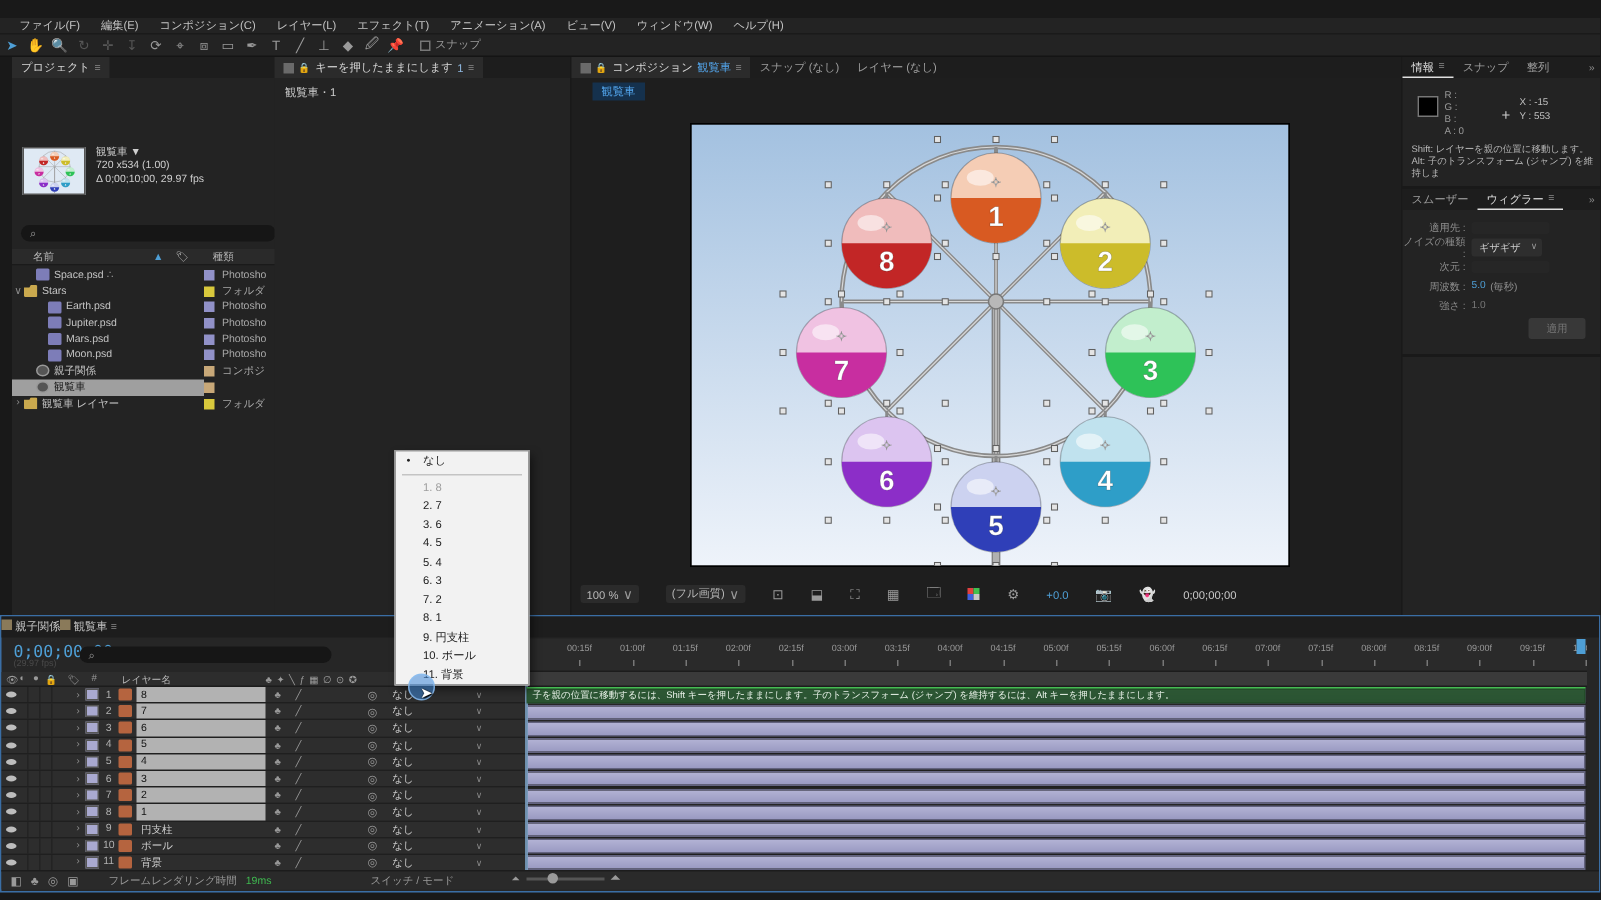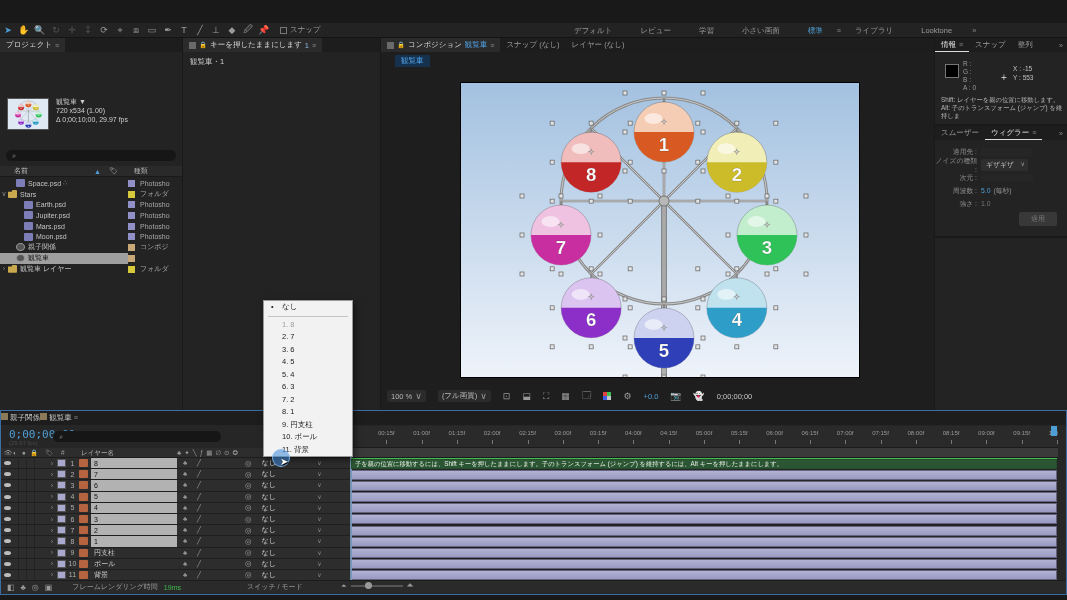--- a/index.html
+++ b/index.html
@@ -29,21 +29,21 @@
   
   .panel { background:#232323; }
   .tabbar { height:14px; background:#1d1d1d; display:flex; align-items:center; font-size:7.5px; color:#9f9f9f; }
   .tabbar .tab { padding:0 6px; height:14px; display:flex; align-items:center; gap:3px; }
   .tabbar .tab.active { background:#2b2b2b; color:#d8d8d8; }
   .hamb { color:#8a8a8a; font-size:7px; }
   .locky { font-size:6.5px; color:#8a8a8a; }
   .swatchsq { width:7px; height:7px; background:#6a6a6a; display:inline-block; }
 
   
-  #project { left:0; top:38px; width:182px; height:372px; }
+  #project { left:8px; top:38px; width:182px; height:372px; }
   #proj-thumb { left:7px; top:60px; width:42px; height:32px; background:#dfe9f4; border:1px solid #555; }
   #proj-info { left:56px; top:59px; font-size:7px; line-height:9px; color:#cfcfcf; }
   #proj-search { left:6px; top:112px; width:170px; height:11px; background:#161616; border-radius:6px; color:#9a9a9a; font-size:7.5px; display:flex; align-items:center; padding-left:6px; gap:3px; }
   #proj-cols { left:0; top:128px; width:182px; height:11px; background:#2a2a2a; border-bottom:1px solid #1a1a1a; display:flex; align-items:center; font-size:7px; color:#b8b8b8; }
   #proj-rows { left:0; top:140px; width:182px; }
   .prow { height:10.7px; display:flex; align-items:center; font-size:7px; color:#c4c4c4; position:relative; }
   .prow .nm { white-space:nowrap; overflow:hidden; }
   .prow.sel .selbg { position:absolute; left:0; top:0; width:128px; height:100%; background:#9f9f9f; }
   .prow.sel .nm, .prow.sel .tw { color:#111; position:relative; }
   .prow .lab { position:absolute; left:128px; width:7px; height:7px; top:2px; }
@@ -56,21 +56,21 @@
   .pficon { font-size:8px; color:#9a9a9a; }
 
   
   #fx-panel { left:183px; top:38px; width:197px; height:372px; }
   #fx-title { position:absolute; left:7px; top:19px; font-size:7.5px; color:#cfcfcf; }
 
   
   #comp-panel { left:381px; top:38px; width:553px; height:372px; background:#1e1e1e; }
   #comp-breadcrumb { position:absolute; left:14px; top:17px; background:#15314d; color:#54a8f0; font-size:7.5px; padding:1px 6px; }
   #canvas { position:absolute; left:79px; top:44px; width:400px; height:296px; background:linear-gradient(#a3c1e0, #eef3fa); border:1px solid #000; }
-  #viewer-bar { position:absolute; left:0px; top:350px; width:553px; height:16px; display:flex; align-items:center; gap:12px; padding-left:6px; font-size:7.5px; color:#b8b8b8; }
+  #viewer-bar { position:absolute; left:0px; top:350px; width:553px; height:16px; display:flex; align-items:center; gap:18px; padding-left:6px; font-size:7.5px; color:#b8b8b8; }
   .vicon { color:#9a9a9a; font-size:9px; }
   .vsel { display:flex; align-items:center; gap:3px; padding:1px 4px; background:#2b2b2b; border-radius:2px; }
   .rgbdot { width:8px; height:8px; display:inline-grid; grid-template-columns:4px 4px; }
   .rgbdot i { width:4px; height:4px; }
 
   
   #info-panel { left:935px; top:38px; width:132px; height:86px; }
   #info-panel .tabbar .tab.active { background:transparent; color:#e0e0e0; border-bottom:1px solid #e0e0e0; }
   #info-swatch { position:absolute; left:10px; top:26px; width:14px; height:14px; background:#000; border:1px solid #777; }
   #rgba { position:absolute; left:28px; top:22px; font-size:6.5px; line-height:8px; color:#9a9a9a; }
@@ -138,20 +138,31 @@
   
   #click-ind { left:272px; top:449px; width:18px; height:18px; border-radius:50%; background:rgba(64,136,216,.55); border:1px solid rgba(140,190,240,.8); z-index:12; }
   #cursor { left:280px; top:456px; z-index:13; color:#fff; font-size:10px; text-shadow:0 0 1px #000, 1px 1px 1px #000; }
 </style>
 </head>
 <body>
 
 <div id="app">
 
 
+  <div id="menubar" class="abs">
+      <span class="menu-item">ファイル(F)</span>
+      <span class="menu-item">編集(E)</span>
+      <span class="menu-item">コンポジション(C)</span>
+      <span class="menu-item">レイヤー(L)</span>
+      <span class="menu-item">エフェクト(T)</span>
+      <span class="menu-item">アニメーション(A)</span>
+      <span class="menu-item">ビュー(V)</span>
+      <span class="menu-item">ウィンドウ(W)</span>
+      <span class="menu-item">ヘルプ(H)</span>
+    </div>
 
   <div id="toolbar" class="abs">
     <span class="tool active">➤</span>
     <span class="tool">✋</span>
     <span class="tool">🔍</span>
     <span class="tool dim">↻</span>
     <span class="tool dim">✛</span>
     <span class="tool dim">↧</span>
     <span class="tool">⟳</span>
     <span class="tool">⌖</span>
@@ -161,31 +172,20 @@
     <span class="tool">T</span>
     <span class="tool">╱</span>
     <span class="tool">⊥</span>
     <span class="tool">◆</span>
     <span class="tool">🖉</span>
     <span class="tool">📌</span>
     <span id="snap-box">
       <span class="cb"></span>
       <span>スナップ</span>
     </span>
-    <div id="workspaces">
-        <span class="ws">デフォルト</span>
-        <span class="ws">レビュー</span>
-        <span class="ws">学習</span>
-        <span class="ws">小さい画面</span>
-        <span class="ws active">標準</span>
-        <span class="hamb">≡</span>
-        <span class="ws">ライブラリ</span>
-        <span class="ws">Looktone</span>
-        <span class="chev">»</span>
-      </div>
   </div>
 
   <div id="project" class="abs panel">
     <div class="tabbar">
       <span class="tab active">
         <span>プロジェクト</span>
           <span class="hamb">≡</span>
       </span>
     </div>
     <div id="proj-thumb" class="abs"><svg width="40" height="30" viewBox="0 0 398 294">

